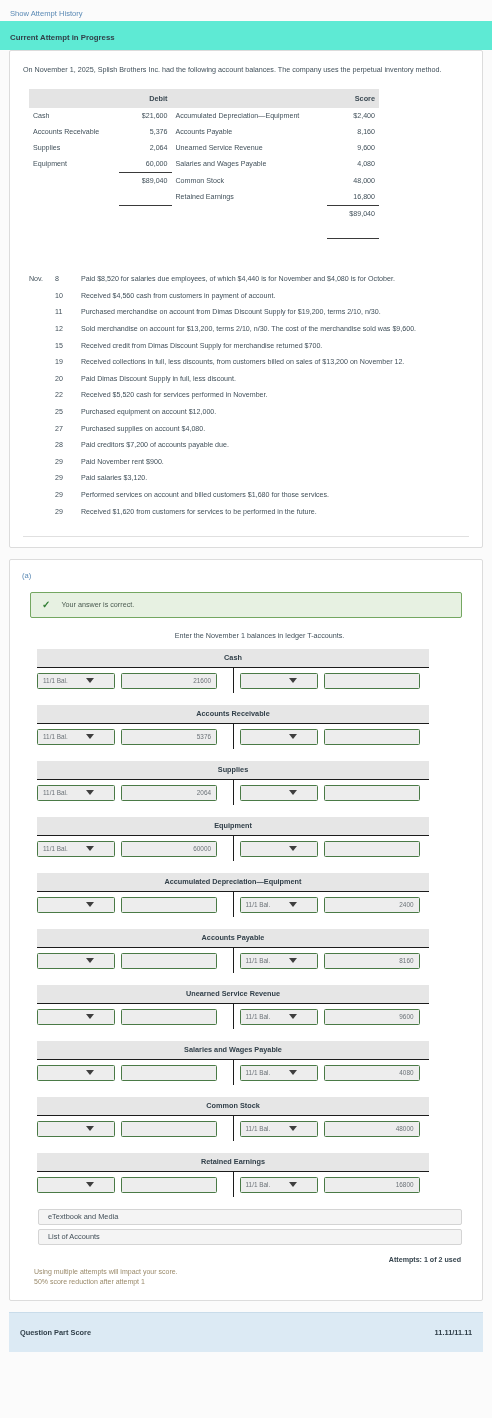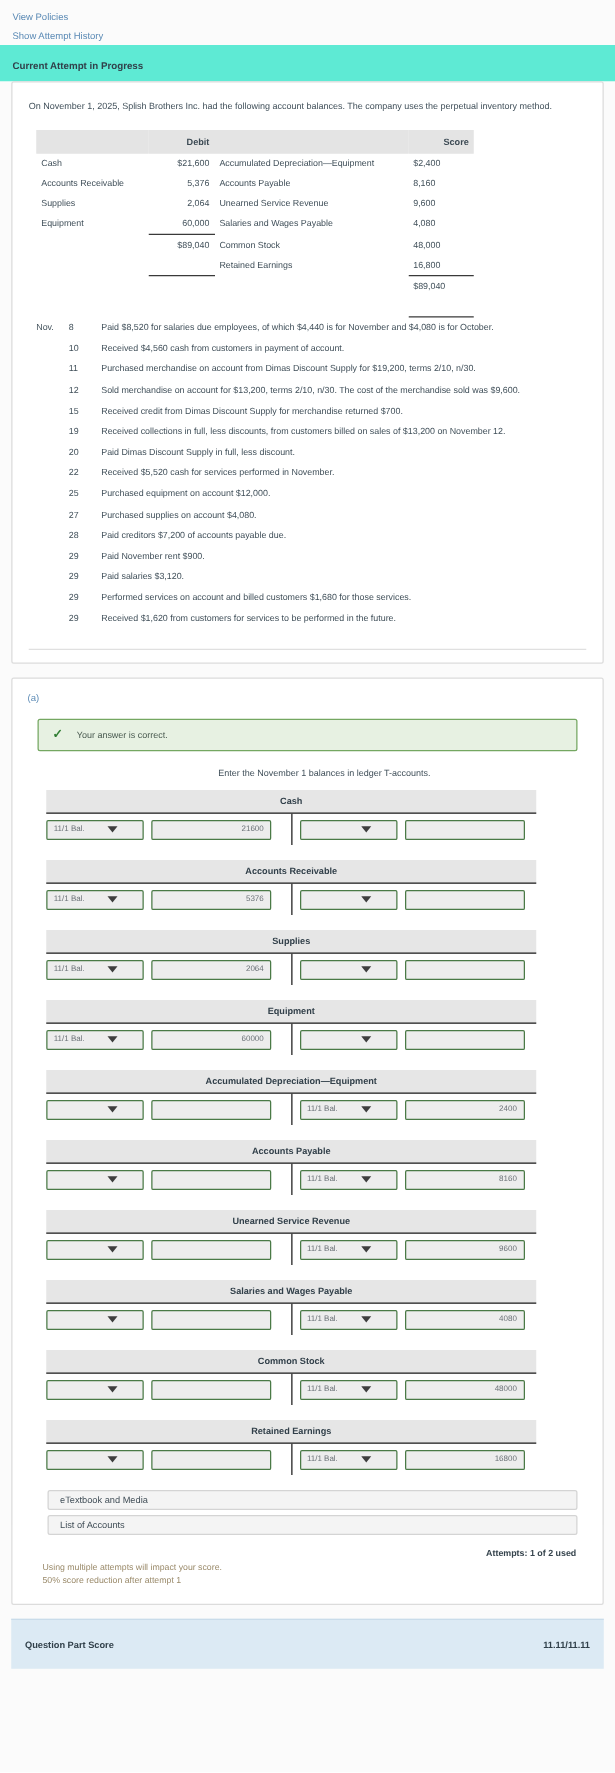--- a/index.html
+++ b/index.html
@@ -70,36 +70,37 @@
   }
   table.balances th.blank { background: #e4e4e4; }
   table.balances td {
     padding: 4px 4px;
     vertical-align: middle;
     white-space: nowrap;
   }
   td.acct { text-align: left; width: 86px; }
   td.amt  { text-align: right; width: 50px; }
   td.acct2 { text-align: left; padding-left: 10px; width: 148px; }
-  td.amt2 { text-align: left; width: 50px; }
+  td.amt2 { text-align: right; width: 50px; }
   td.rule-top { border-top: 1px solid #3a3a3a; }
   td.rule-dbl { border-bottom: 1px solid #3a3a3a; }
 
   .mid {
     font-size: 7.2px;
     color: #41505a;
     margin: 20px 0 10px 0;
   }
 
   
   table.txns {
     border-collapse: collapse;
     font-size: 7.1px;
     color: #41505a;
     margin-left: 6px;
+    margin-top: 32px;
   }
   table.txns td { padding: 4.3px 0; vertical-align: top; }
   td.mo   { width: 26px; }
   td.day  { width: 26px; text-align: left; padding-left: 4px;}
   td.desc { padding-left: 10px; }
 
   .card-divider { border-top: 1px solid #e0e0e0; margin-top: 16px; }
 
   
   .part-card {
@@ -239,21 +240,20 @@
     font-weight: bold;
     color: #31404a;
   }
 </style>
 </head>
 <body>
 
 <div class="page">
 
   <div class="top-links">
-    <a class="link">View Policies</a>
     <a class="link">Show Attempt History</a>
   </div>
 
   <div class="attempt-head">Current Attempt in Progress</div>
 
   <div class="card">
     <div class="card-inner">
       <p class="intro">On November 1, 2025, Splish Brothers Inc. had the following account balances. The company uses the perpetual inventory method.</p>
 
       <table class="balances">

